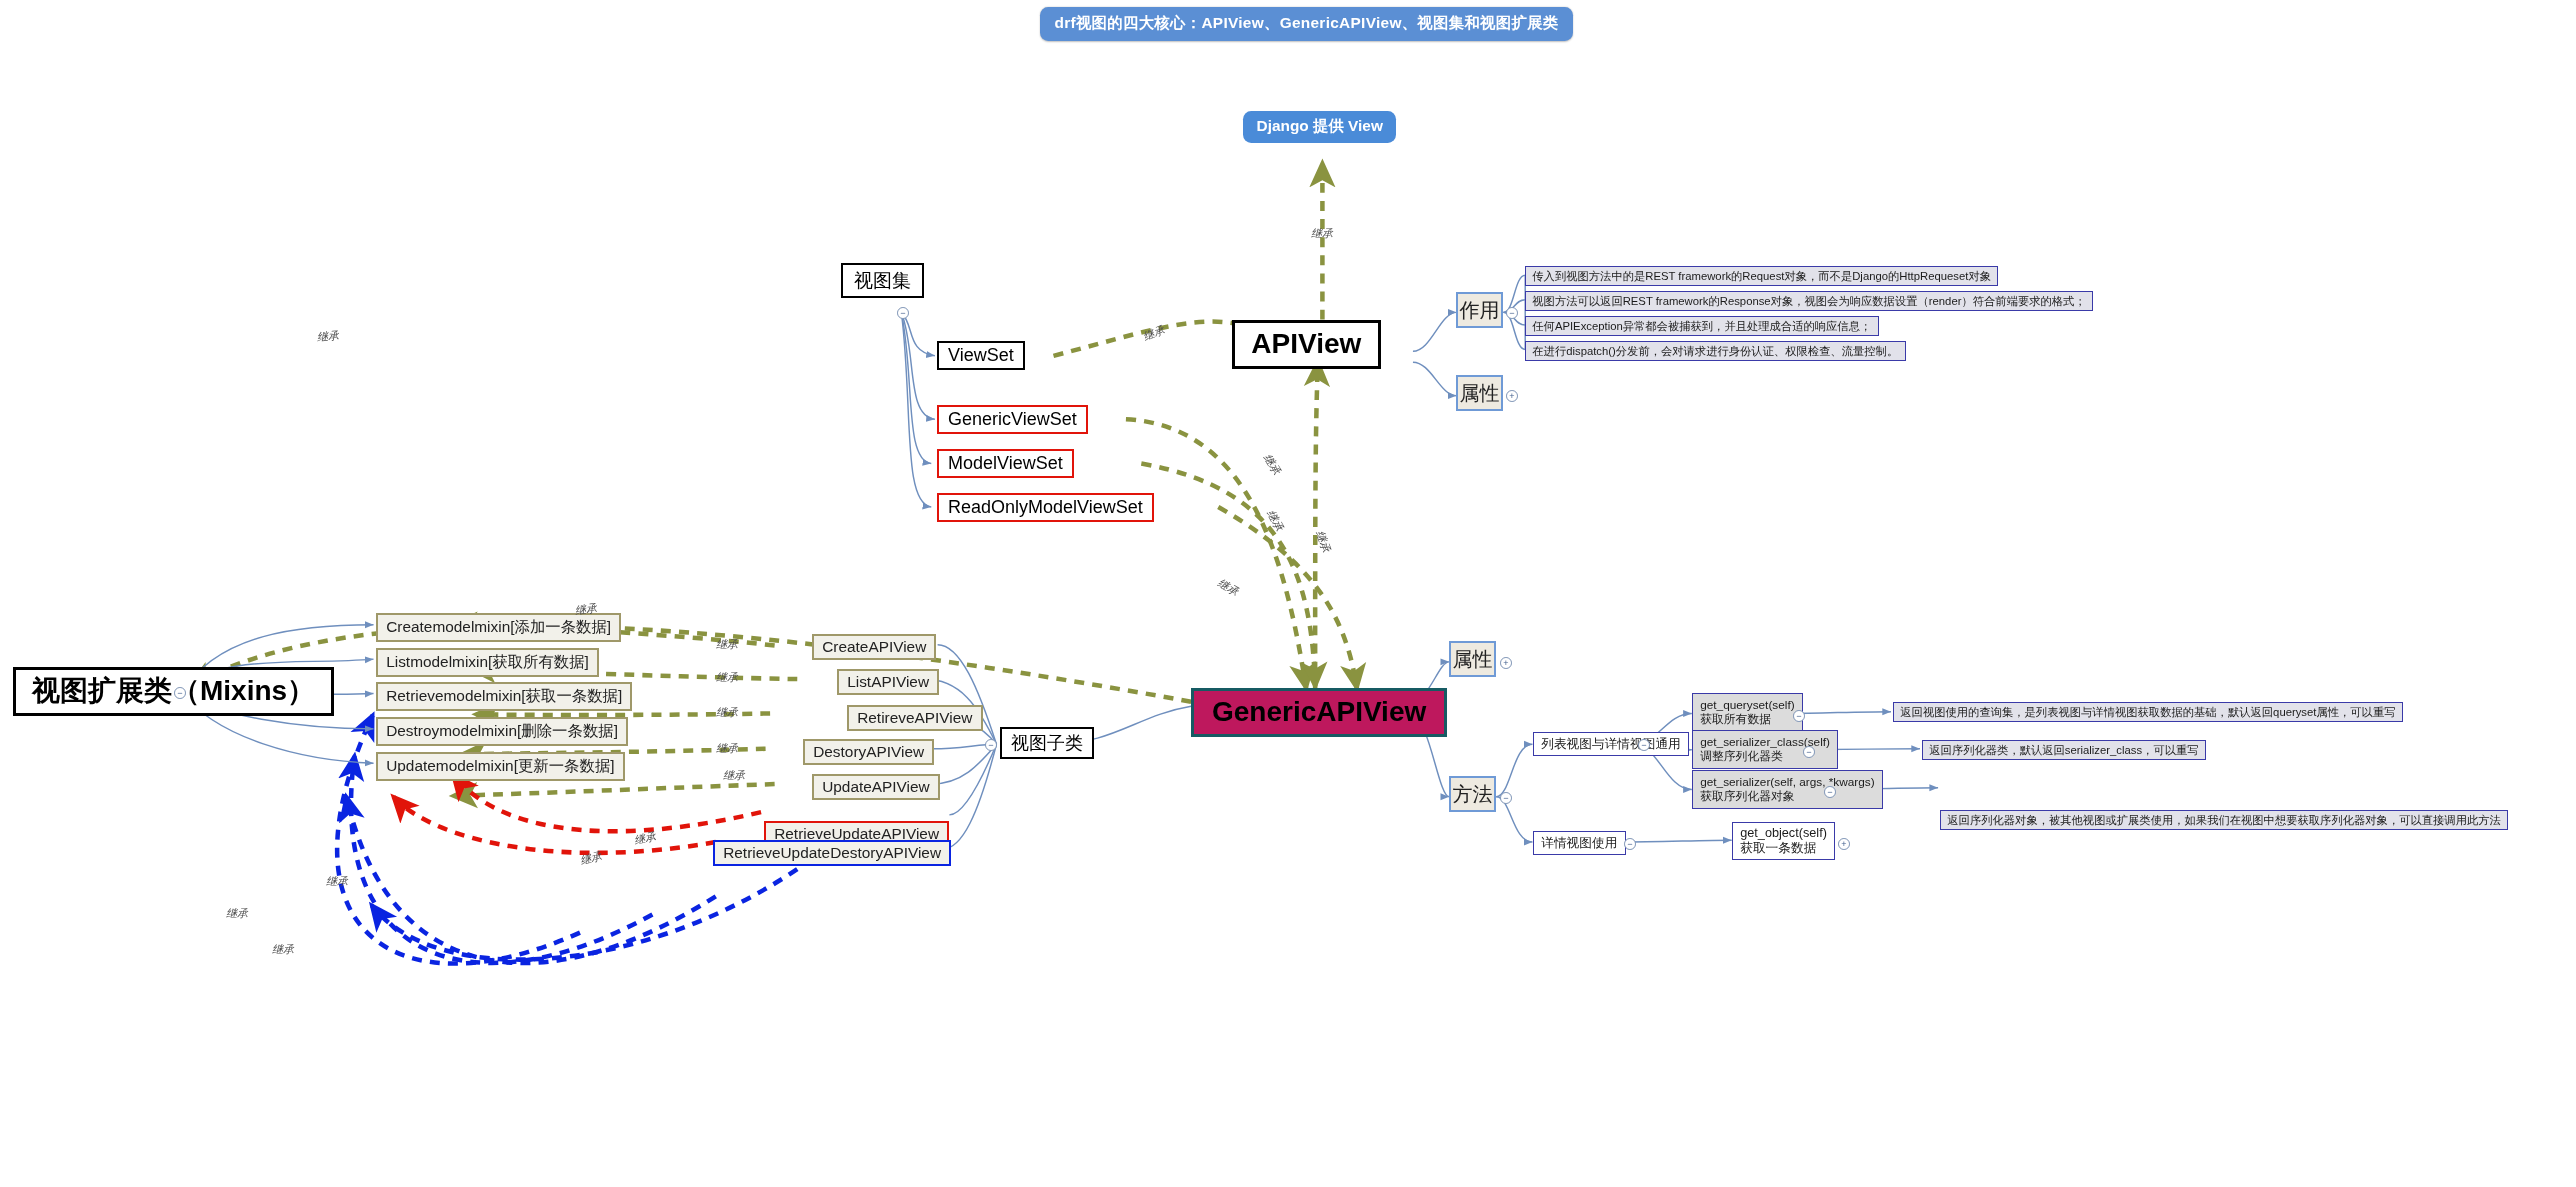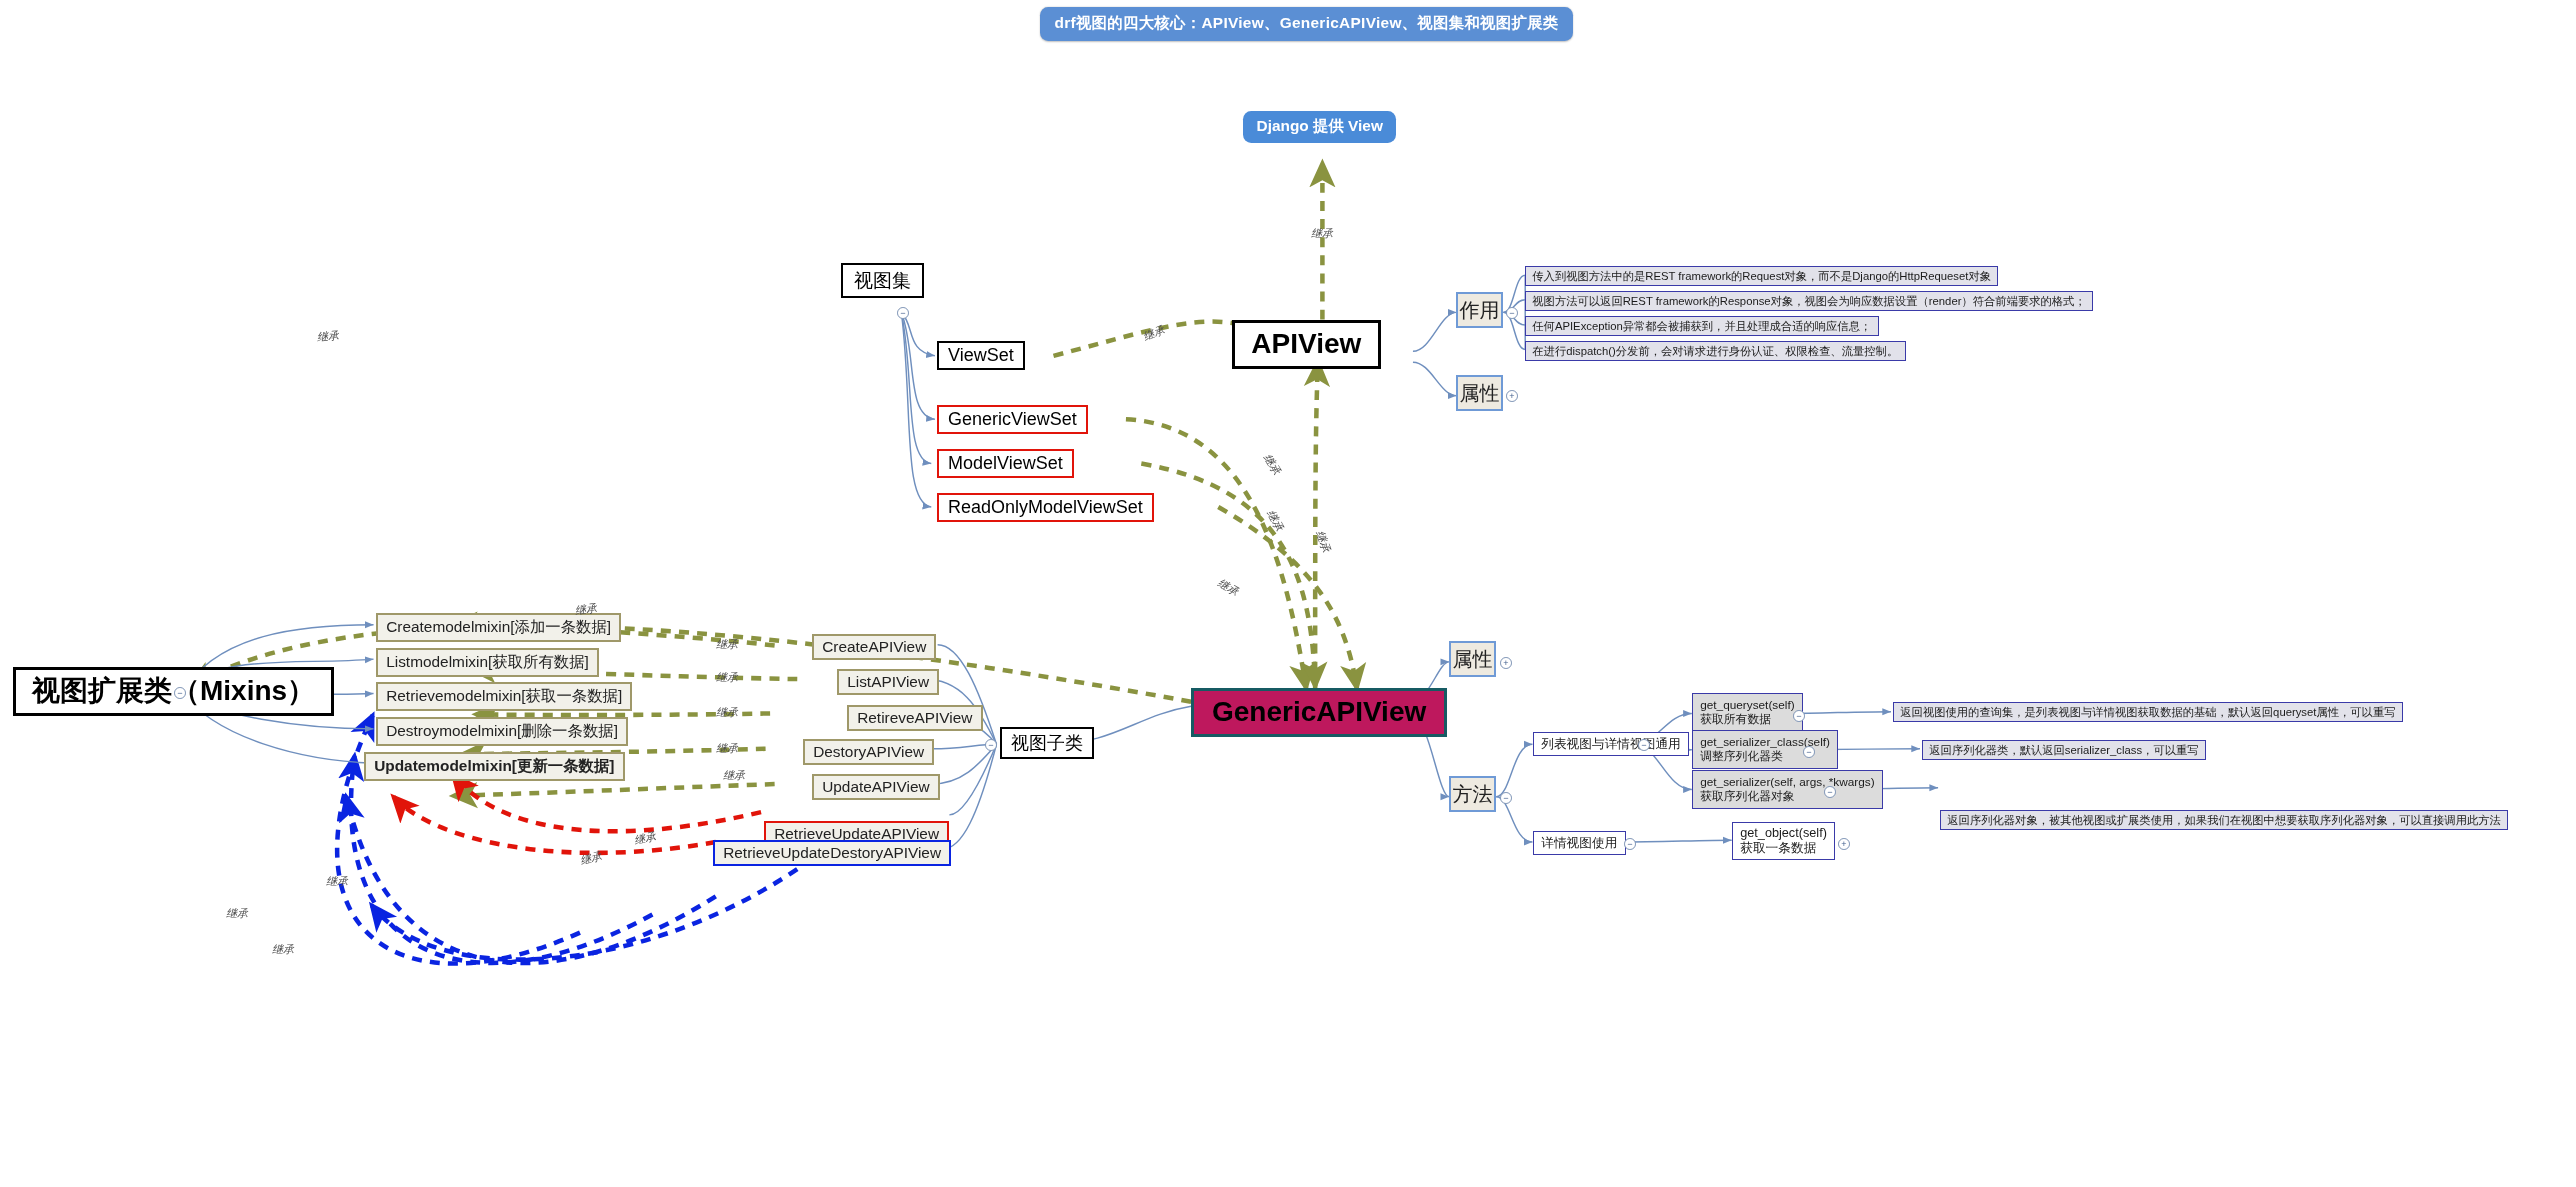--- a/index.html
+++ b/index.html
@@ -205,21 +205,21 @@
   <div class="node small-red" style="left:937px; top:449px;">ModelViewSet</div>
   <div class="node small-red" style="left:937px; top:493px;">ReadOnlyModelViewSet</div>
 
   <div class="node big-black" style="left:12.7px; top:667px;">视图扩展类（Mixins）</div>
   <div class="toggle" style="left:174px; top:687px;">−</div>
 
   <div class="node olive-box" style="left:376px; top:613px;">Createmodelmixin[添加一条数据]</div>
   <div class="node olive-box" style="left:376px; top:648px;">Listmodelmixin[获取所有数据]</div>
   <div class="node olive-box" style="left:376px; top:682px;">Retrievemodelmixin[获取一条数据]</div>
   <div class="node olive-box" style="left:376px; top:717px;">Destroymodelmixin[删除一条数据]</div>
-  <div class="node olive-box" style="left:364px; top:752px;font-weight:bold;">Updatemodelmixin[更新一条数据]</div>
+  <div class="node olive-box" style="left:376px; top:752px;">Updatemodelmixin[更新一条数据]</div>
 
   <div class="node small-black" style="left:1000px; top:727px;">视图子类</div>
   <div class="toggle" style="left:985px; top:739px;">−</div>
 
   <div class="node olive-box" style="left:812px; top:634px;">CreateAPIView</div>
   <div class="node olive-box" style="left:837px; top:669px;">ListAPIView</div>
   <div class="node olive-box" style="left:808px; top:705px;margin-left:39px;">RetireveAPIView</div>
   <div class="node olive-box" style="left:803px; top:739px;">DestoryAPIView</div>
   <div class="node olive-box" style="left:812px; top:774px;">UpdateAPIView</div>
   <div class="node red-box" style="left:764px; top:805px;margin-top:16px;">RetrieveUpdateAPIView</div>

